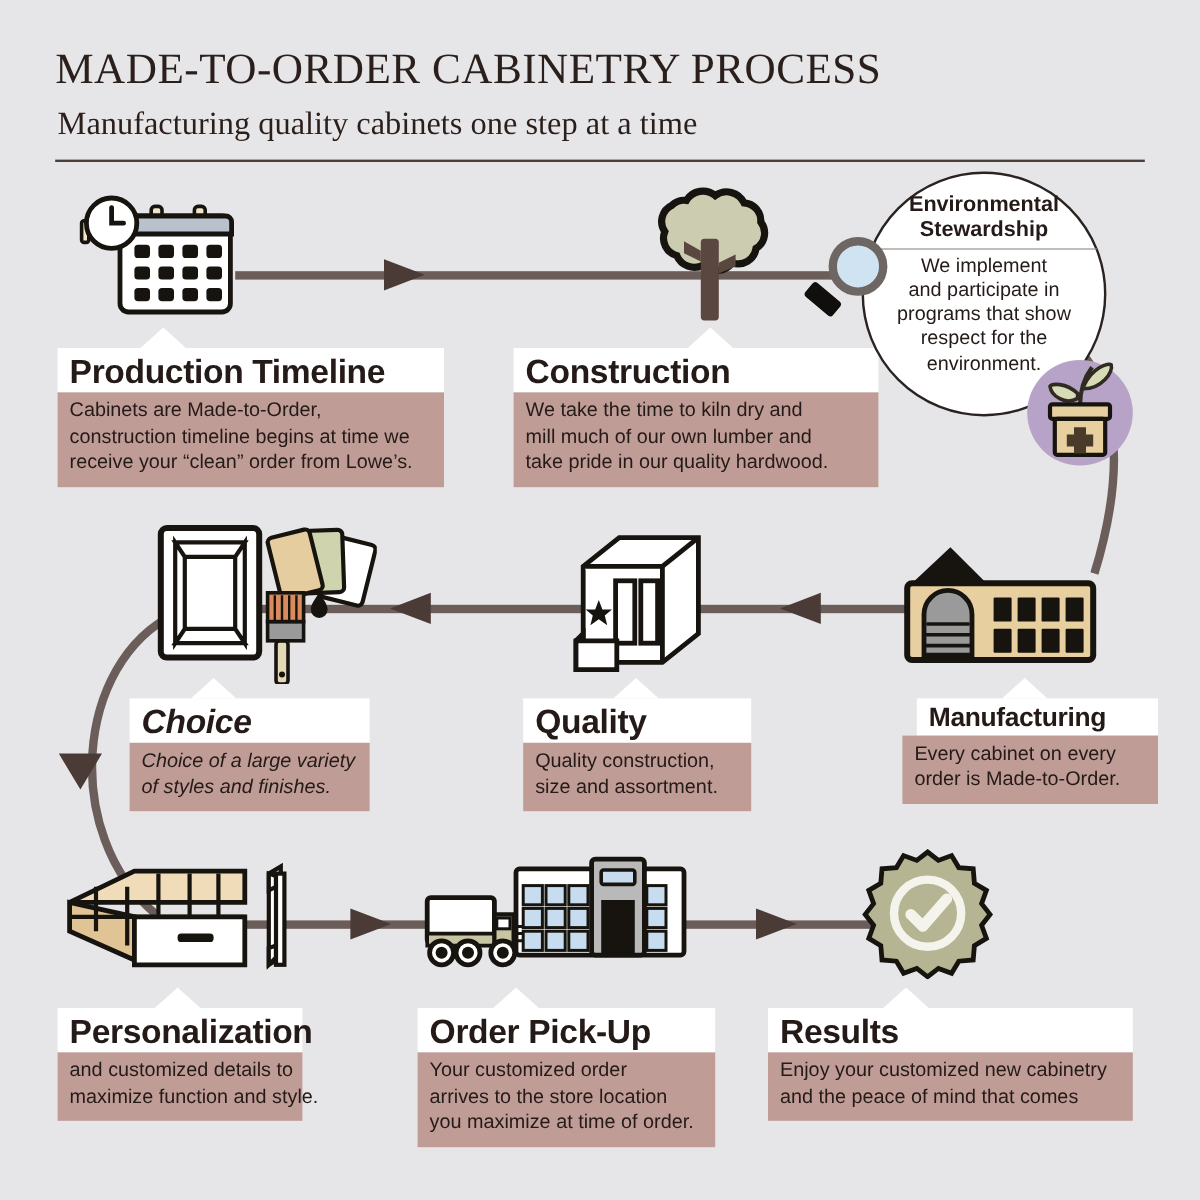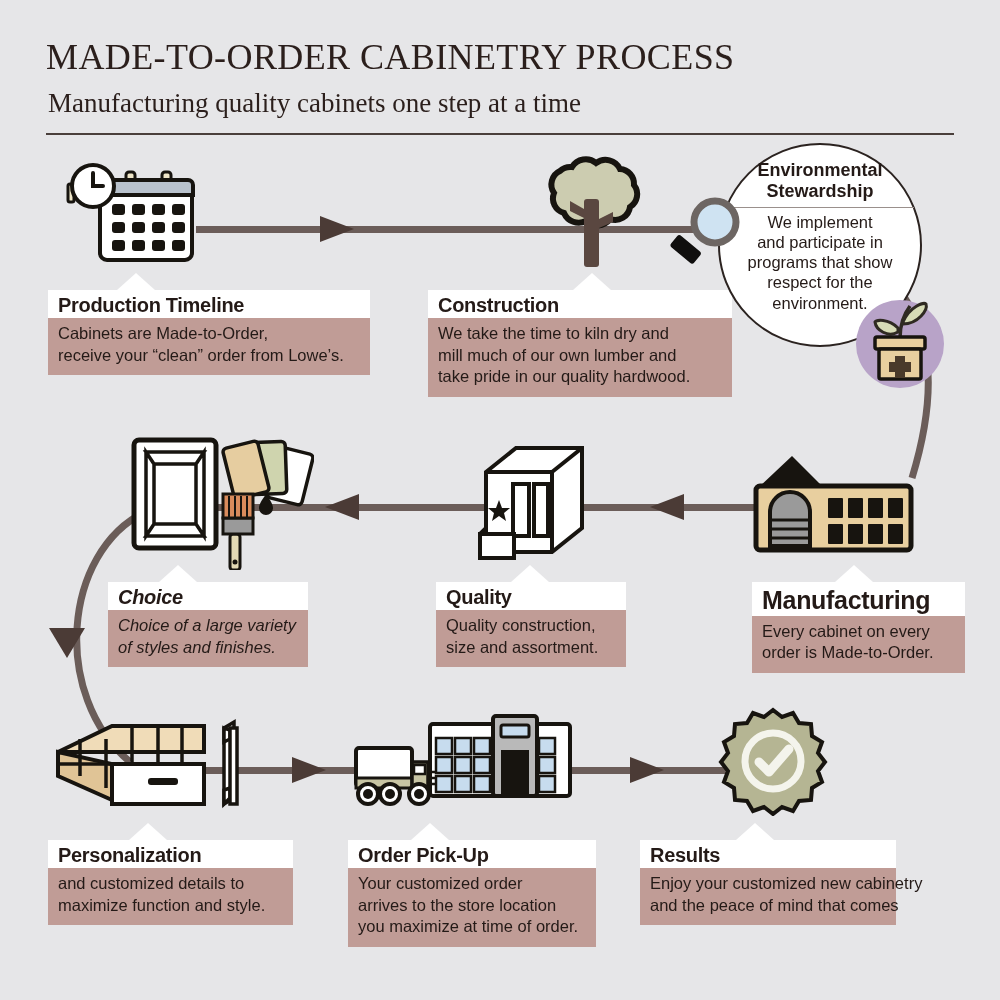--- a/index.html
+++ b/index.html
@@ -38,25 +38,25 @@
   .card .notch{
     position:absolute;top:-17px;left:var(--nx,50%);
     width:0;height:0;margin-left:-19px;
     border-left:19px solid transparent;
     border-right:19px solid transparent;
     border-bottom:17px solid #ffffff;
   }
   .card .head{
     background:#ffffff;
     padding:4px 10px 2px 10px;
-    font-size:20px;font-weight:bold;color:#241a17;
+    font-size:28px;font-weight:bold;color:#241a17;
     letter-spacing:-.3px;white-space:nowrap;
     line-height:1.12;
   }
-  .card .head.small{font-size:25px;}
+  .card .head.small{font-size:22px;margin-left:12px;}
   .card .body{
     background:#c09c96;
     padding:5px 10px 9px 10px;
     font-size:16.5px;color:#241a17;line-height:1.3;
   }
   .card .body div{white-space:nowrap;}
 
   
   .bubble{
     position:absolute;left:718px;top:143px;width:204px;height:204px;
@@ -305,20 +305,21 @@
       <div>respect for the</div>
       <div>environment.</div>
     </div>
   </div>
 
   <div class="card" style="left:48px;top:290px;width:322px;--nx:88px;">
     <div class="notch"></div>
     <div class="head">Production Timeline</div>
     <div class="body">
       <div>Cabinets are Made-to-Order,</div>
+      <div>construction timeline begins at time we</div>
       <div>receive your “clean” order  from Lowe’s.</div>
     </div>
   </div>
 
   <div class="card" style="left:428px;top:290px;width:304px;--nx:164px;">
     <div class="notch"></div>
     <div class="head">Construction</div>
     <div class="body">
       <div>We take the time to kiln dry and</div>
       <div>mill much of our own lumber and</div>
@@ -346,40 +347,40 @@
 
   <div class="card" style="left:108px;top:582px;width:200px;font-style:italic;--nx:70px;">
     <div class="notch"></div>
     <div class="head">Choice</div>
     <div class="body">
       <div>Choice of a large variety</div>
       <div>of styles and finishes.</div>
     </div>
   </div>
 
-  <div class="card" style="left:48px;top:840px;width:245px;--nx:100px;">
+  <div class="card" style="left:48px;top:840px;width:204px;--nx:100px;">
     <div class="notch"></div>
     <div class="head">Personalization</div>
     <div class="body">
       <div>and customized details to</div>
       <div>maximize function and style.</div>
     </div>
   </div>
 
   <div class="card" style="left:348px;top:840px;width:248px;--nx:82px;">
     <div class="notch"></div>
     <div class="head">Order Pick-Up</div>
     <div class="body">
       <div>Your customized order</div>
       <div>arrives to the store location</div>
       <div>you maximize at time of order.</div>
     </div>
   </div>
 
-  <div class="card" style="left:640px;top:840px;width:256px;--nx:115px;">
+  <div class="card" style="left:640px;top:840px;width:304px;--nx:115px;">
     <div class="notch"></div>
     <div class="head">Results</div>
     <div class="body">
       <div>Enjoy  your customized new cabinetry</div>
       <div>and the peace of mind that comes</div>
     </div>
   </div>
 
 </div>
 

